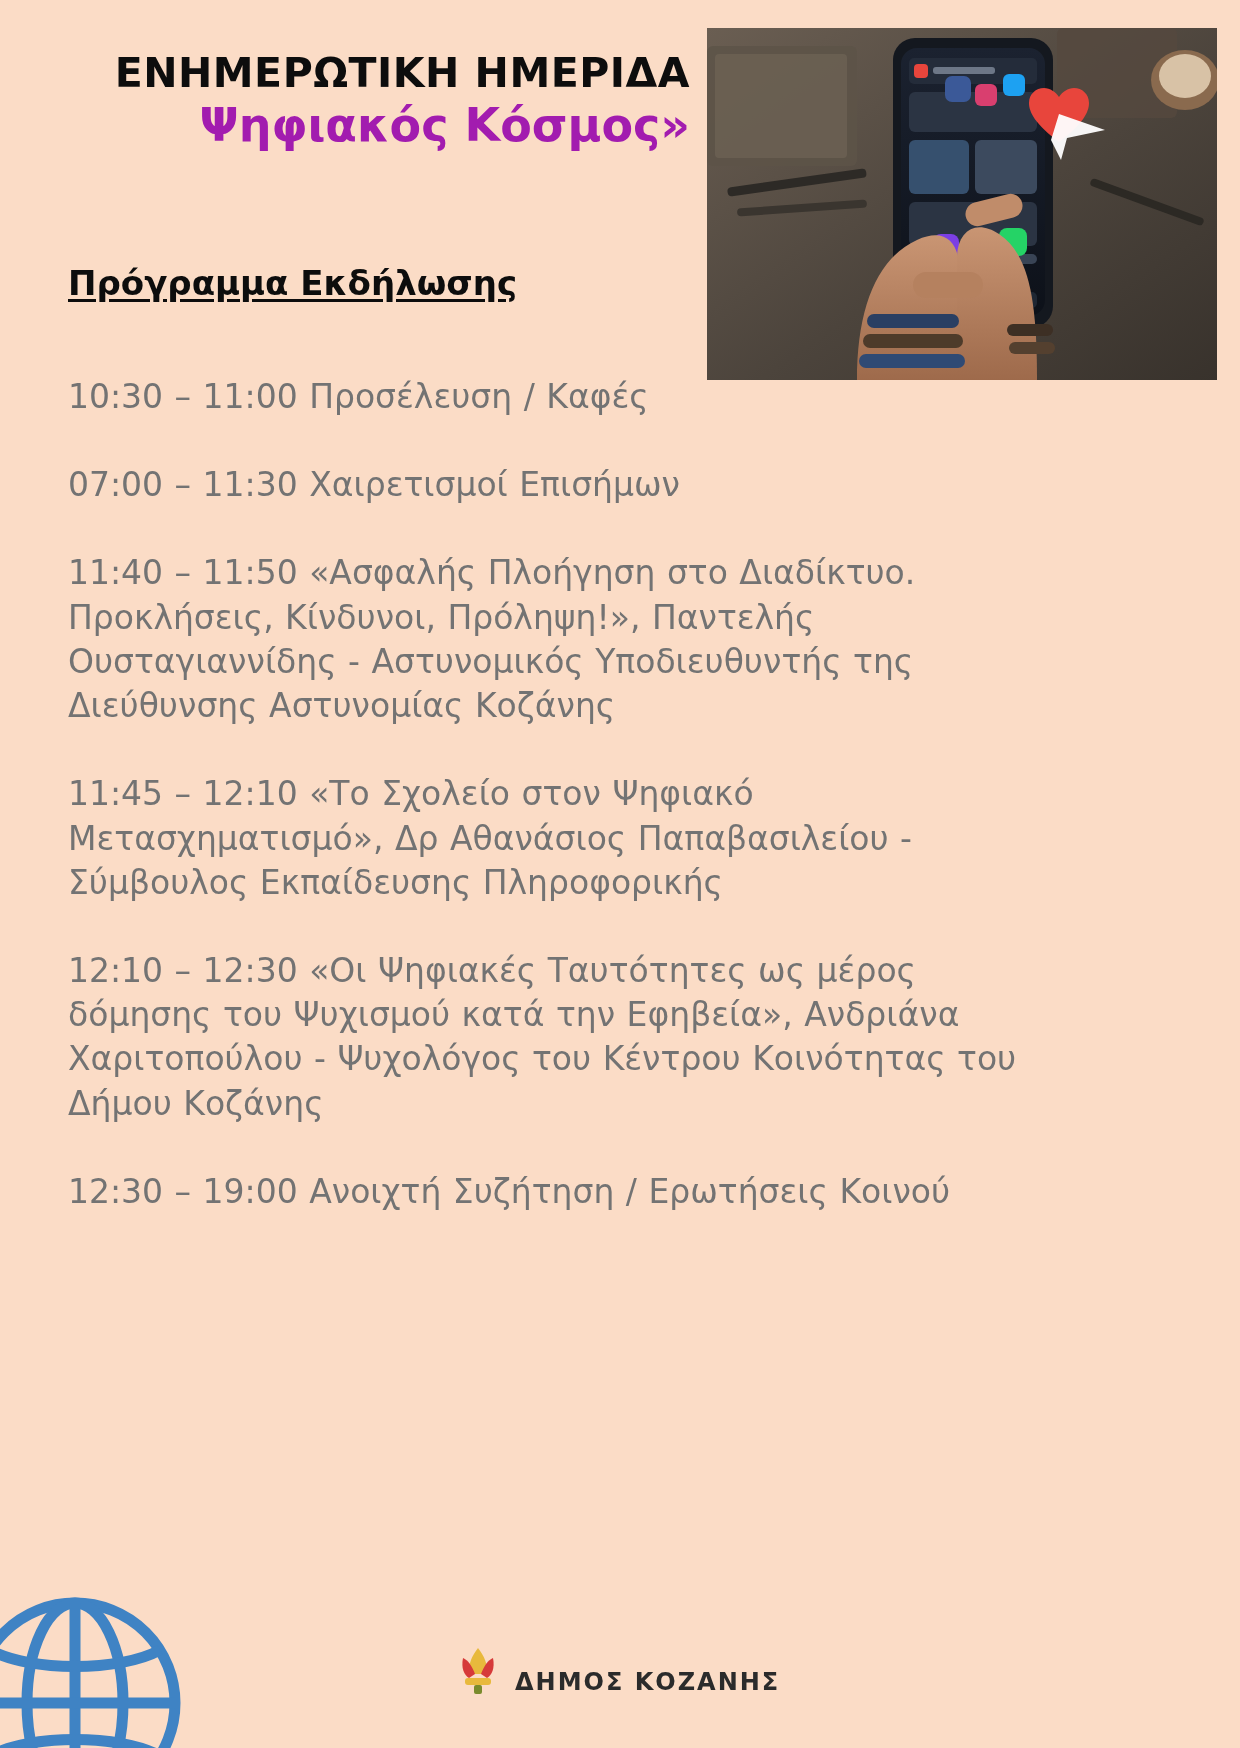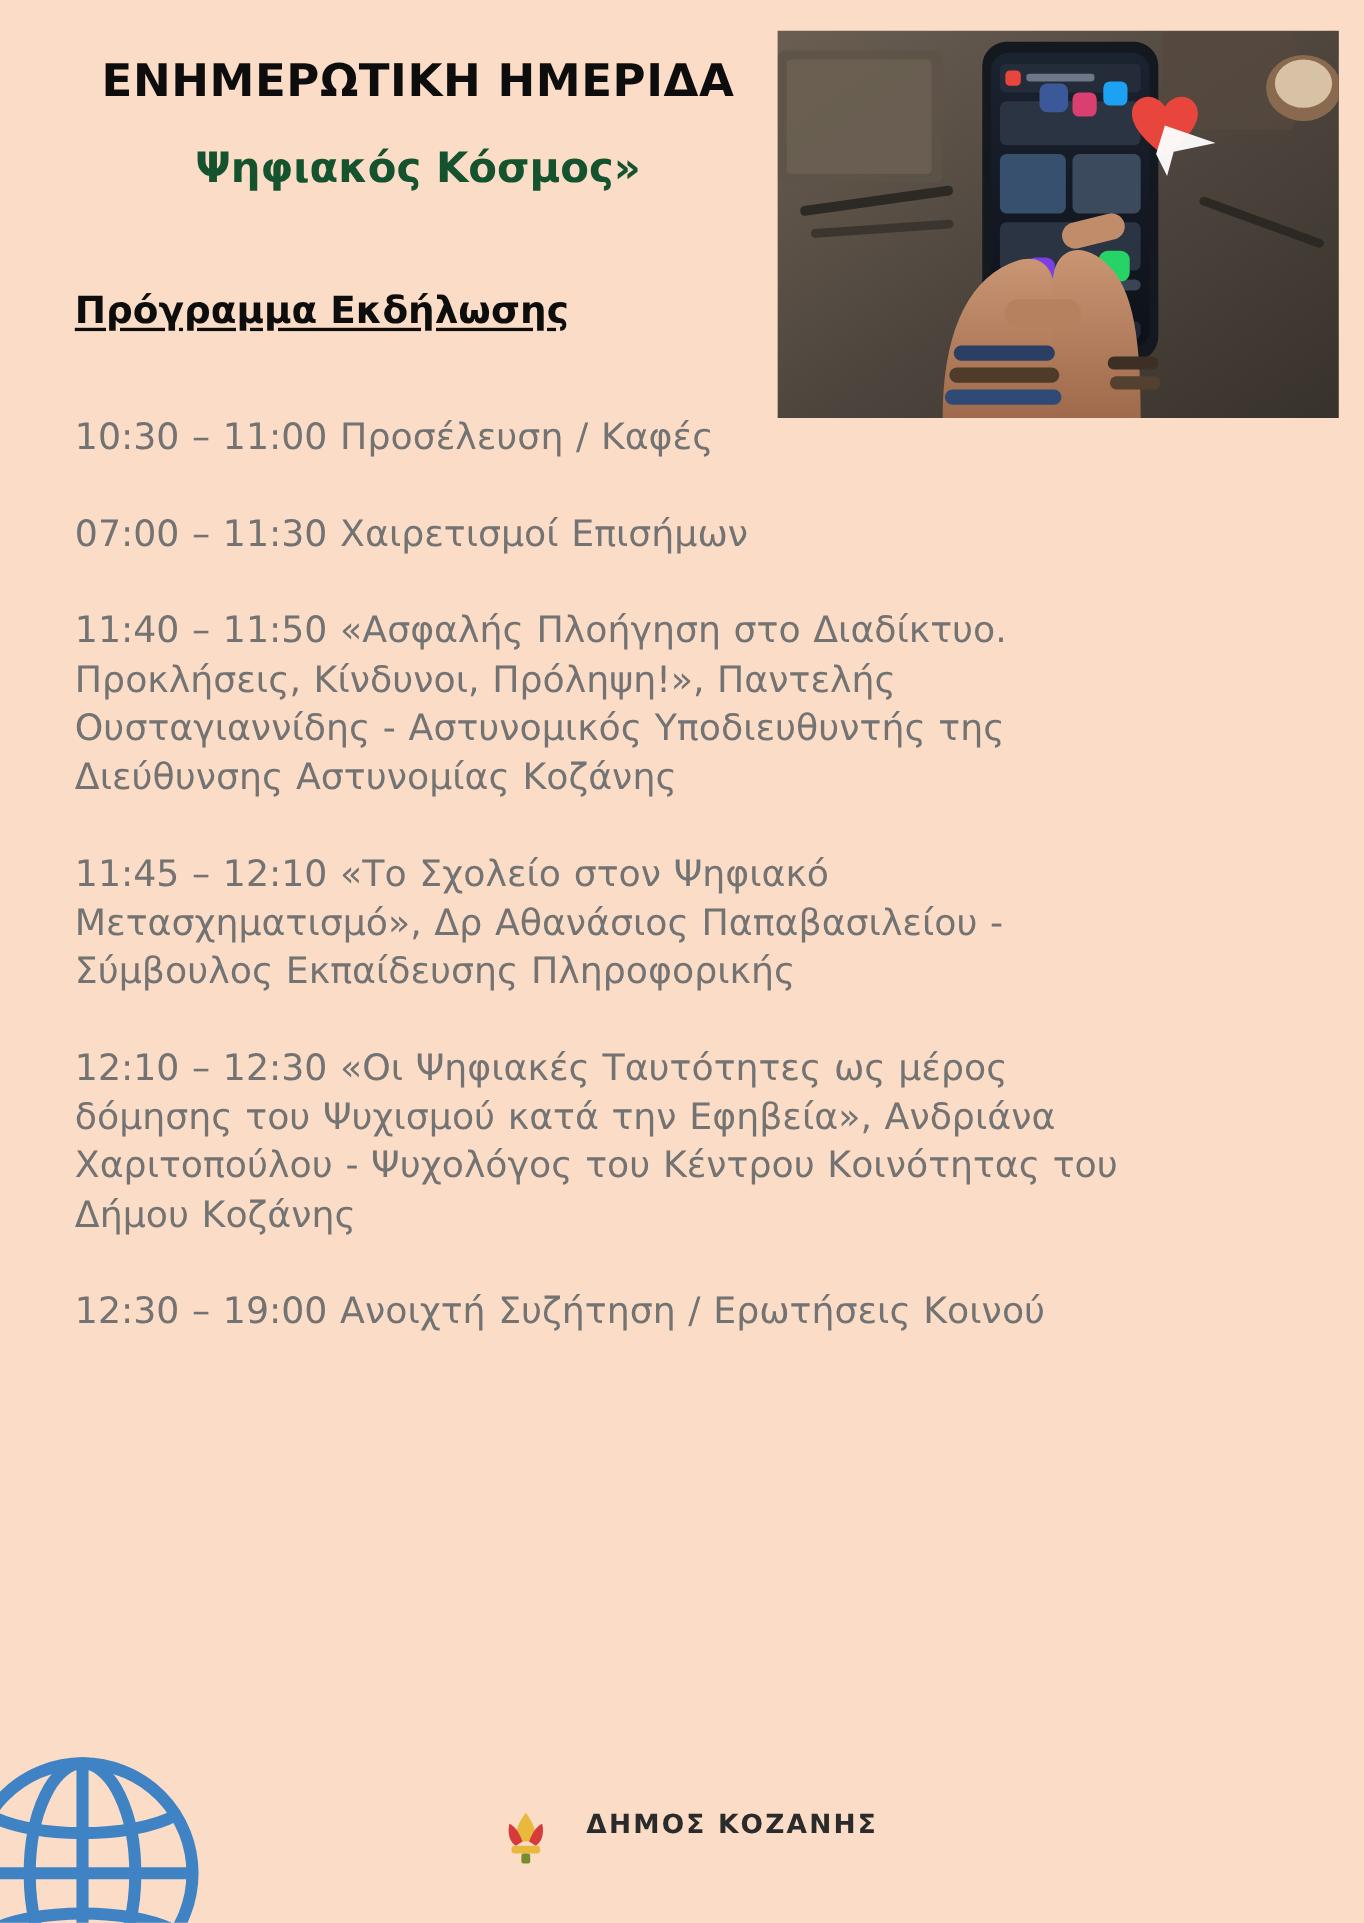--- a/index.html
+++ b/index.html
@@ -20,42 +20,41 @@
     position: absolute;
     inset: 0;
   }
 
   
   .title-block {
     position: absolute;
     left: 70px;
     top: 50px;
     width: 620px;
-    text-align: center;
+    text-align: right;
   }
   .title-line-1 {
     font-size: 41px;
     font-weight: bold;
     letter-spacing: 0.5px;
     line-height: 1.15;
     color: #0d0d0d;
   }
   .title-line-2 {
     font-size: 38px;
     font-weight: bold;
     line-height: 1.25;
     color: #0d0d0d;
     margin-top: 6px;
   }
   .title-line-3 {
-    font-size: 38px;
+    font-size: 46px;
     font-weight: bold;
     line-height: 1.25;
-    color: #14532d;
-    margin-top: 32px;
+    color: #a21caf;
   }
 
   
   .photo {
     position: absolute;
     left: 707px;
     top: 28px;
     width: 510px;
     height: 352px;
     overflow: hidden;
@@ -105,22 +104,22 @@
     left: -40px;
     bottom: -70px;
     width: 230px;
     height: 230px;
   }
   .municipality {
     position: absolute;
     left: 455px;
     bottom: 52px;
     display: flex;
-    align-items: flex-start;
-    gap: 32px;
+    align-items: flex-end;
+    gap: 14px;
   }
   .muni-logo {
     width: 46px;
     height: 52px;
   }
   .muni-text {
     font-size: 24px;
     font-weight: bold;
     letter-spacing: 2px;
     color: #2b2b2b;

